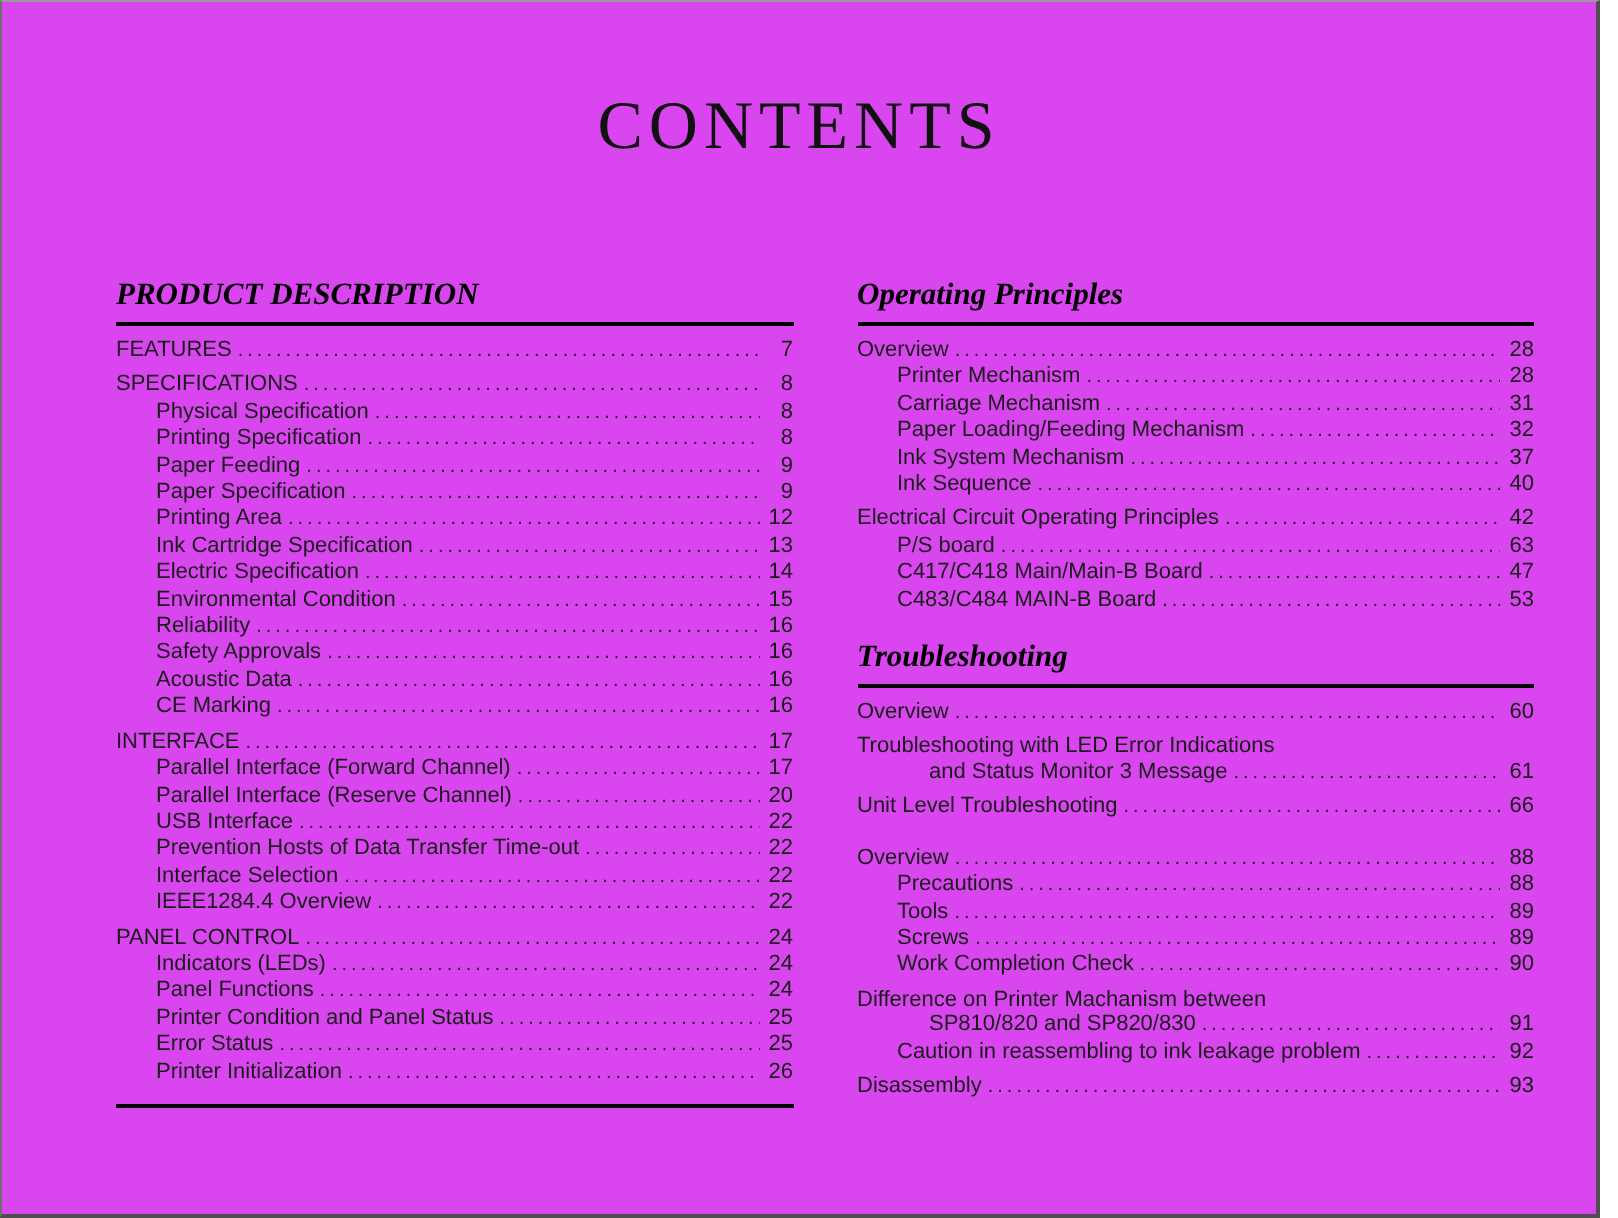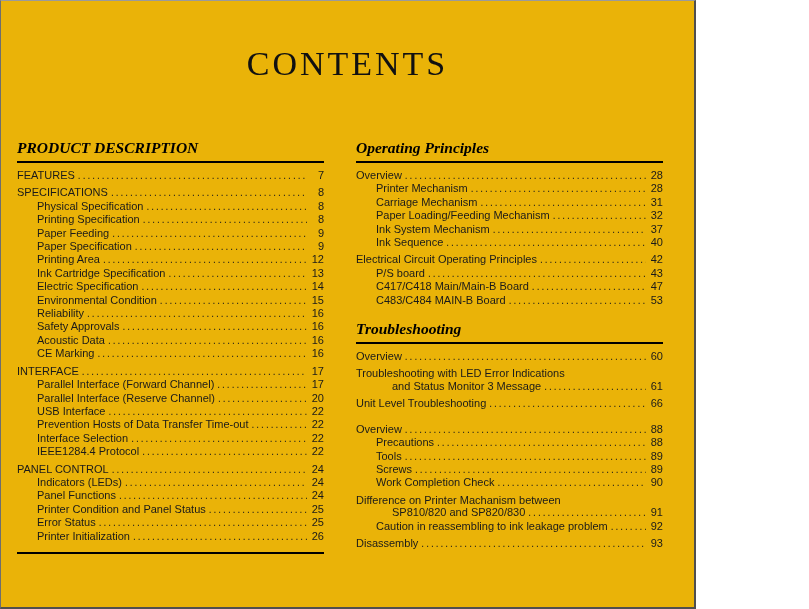--- a/index.html
+++ b/index.html
@@ -1,21 +1,21 @@
 <!DOCTYPE html>
 <html><head>
 <meta charset="utf-8">
 <style>
   html, body { margin: 0; padding: 0; background: #ffffff; }
   .page {
     position: relative;
-    width: 696px;
+    width: 800px;
     height: 609px;
     box-sizing: border-box;
-    background: #eab308;
+    background: #d946ef;
     border-top: 1px solid #9a9a9a;
     border-left: 1px solid #6e6e6e;
     border-right: 2px solid #4f4f4f;
     border-bottom: 2px solid #4f4f4f;
     overflow: hidden;
     font-family: "Liberation Sans", sans-serif;
     color: #1a1a1a;
   }
   .doc-title {
     margin: 0;
@@ -23,21 +23,21 @@
     text-align: center;
     font-family: "Liberation Serif", serif;
     font-weight: normal;
     font-size: 34px;
     line-height: 1;
     letter-spacing: 3px;
     color: #111111;
   }
   .content {
     display: flex;
-    margin: 57px 31px 0 16px;
+    margin: 57px 31px 0 57px;
     gap: 32px;
   }
   .col { flex: 1; min-width: 0; }
   .toc-section { margin: 0; }
   .toc-section + .toc-section { margin-top: 12px; }
   .section-heading {
     font-family: "Liberation Serif", serif;
     font-style: italic;
     font-weight: bold;
     font-size: 15.5px;
@@ -181,21 +181,21 @@
     <span class="label">Prevention Hosts of Data Transfer Time-out</span>
     <span class="dots"></span>
     <span class="pg">22</span>
   </div>
             <div class="entry lvl2">
     <span class="label">Interface Selection</span>
     <span class="dots"></span>
     <span class="pg">22</span>
   </div>
             <div class="entry lvl2">
-    <span class="label">IEEE1284.4 Protocol</span>
+    <span class="label">IEEE1284.4 Overview</span>
     <span class="dots"></span>
     <span class="pg">22</span>
   </div>
             <div class="entry lvl1 gap">
     <span class="label">PANEL CONTROL</span>
     <span class="dots"></span>
     <span class="pg">24</span>
   </div>
             <div class="entry lvl2">
     <span class="label">Indicators (LEDs)</span>
@@ -261,21 +261,21 @@
     <span class="pg">40</span>
   </div>
             <div class="entry lvl1 gap">
     <span class="label">Electrical Circuit Operating Principles</span>
     <span class="dots"></span>
     <span class="pg">42</span>
   </div>
             <div class="entry lvl2">
     <span class="label">P/S board</span>
     <span class="dots"></span>
-    <span class="pg">43</span>
+    <span class="pg">63</span>
   </div>
             <div class="entry lvl2">
     <span class="label">C417/C418 Main/Main-B Board</span>
     <span class="dots"></span>
     <span class="pg">47</span>
   </div>
             <div class="entry lvl2">
     <span class="label">C483/C484 MAIN-B Board</span>
     <span class="dots"></span>
     <span class="pg">53</span>

